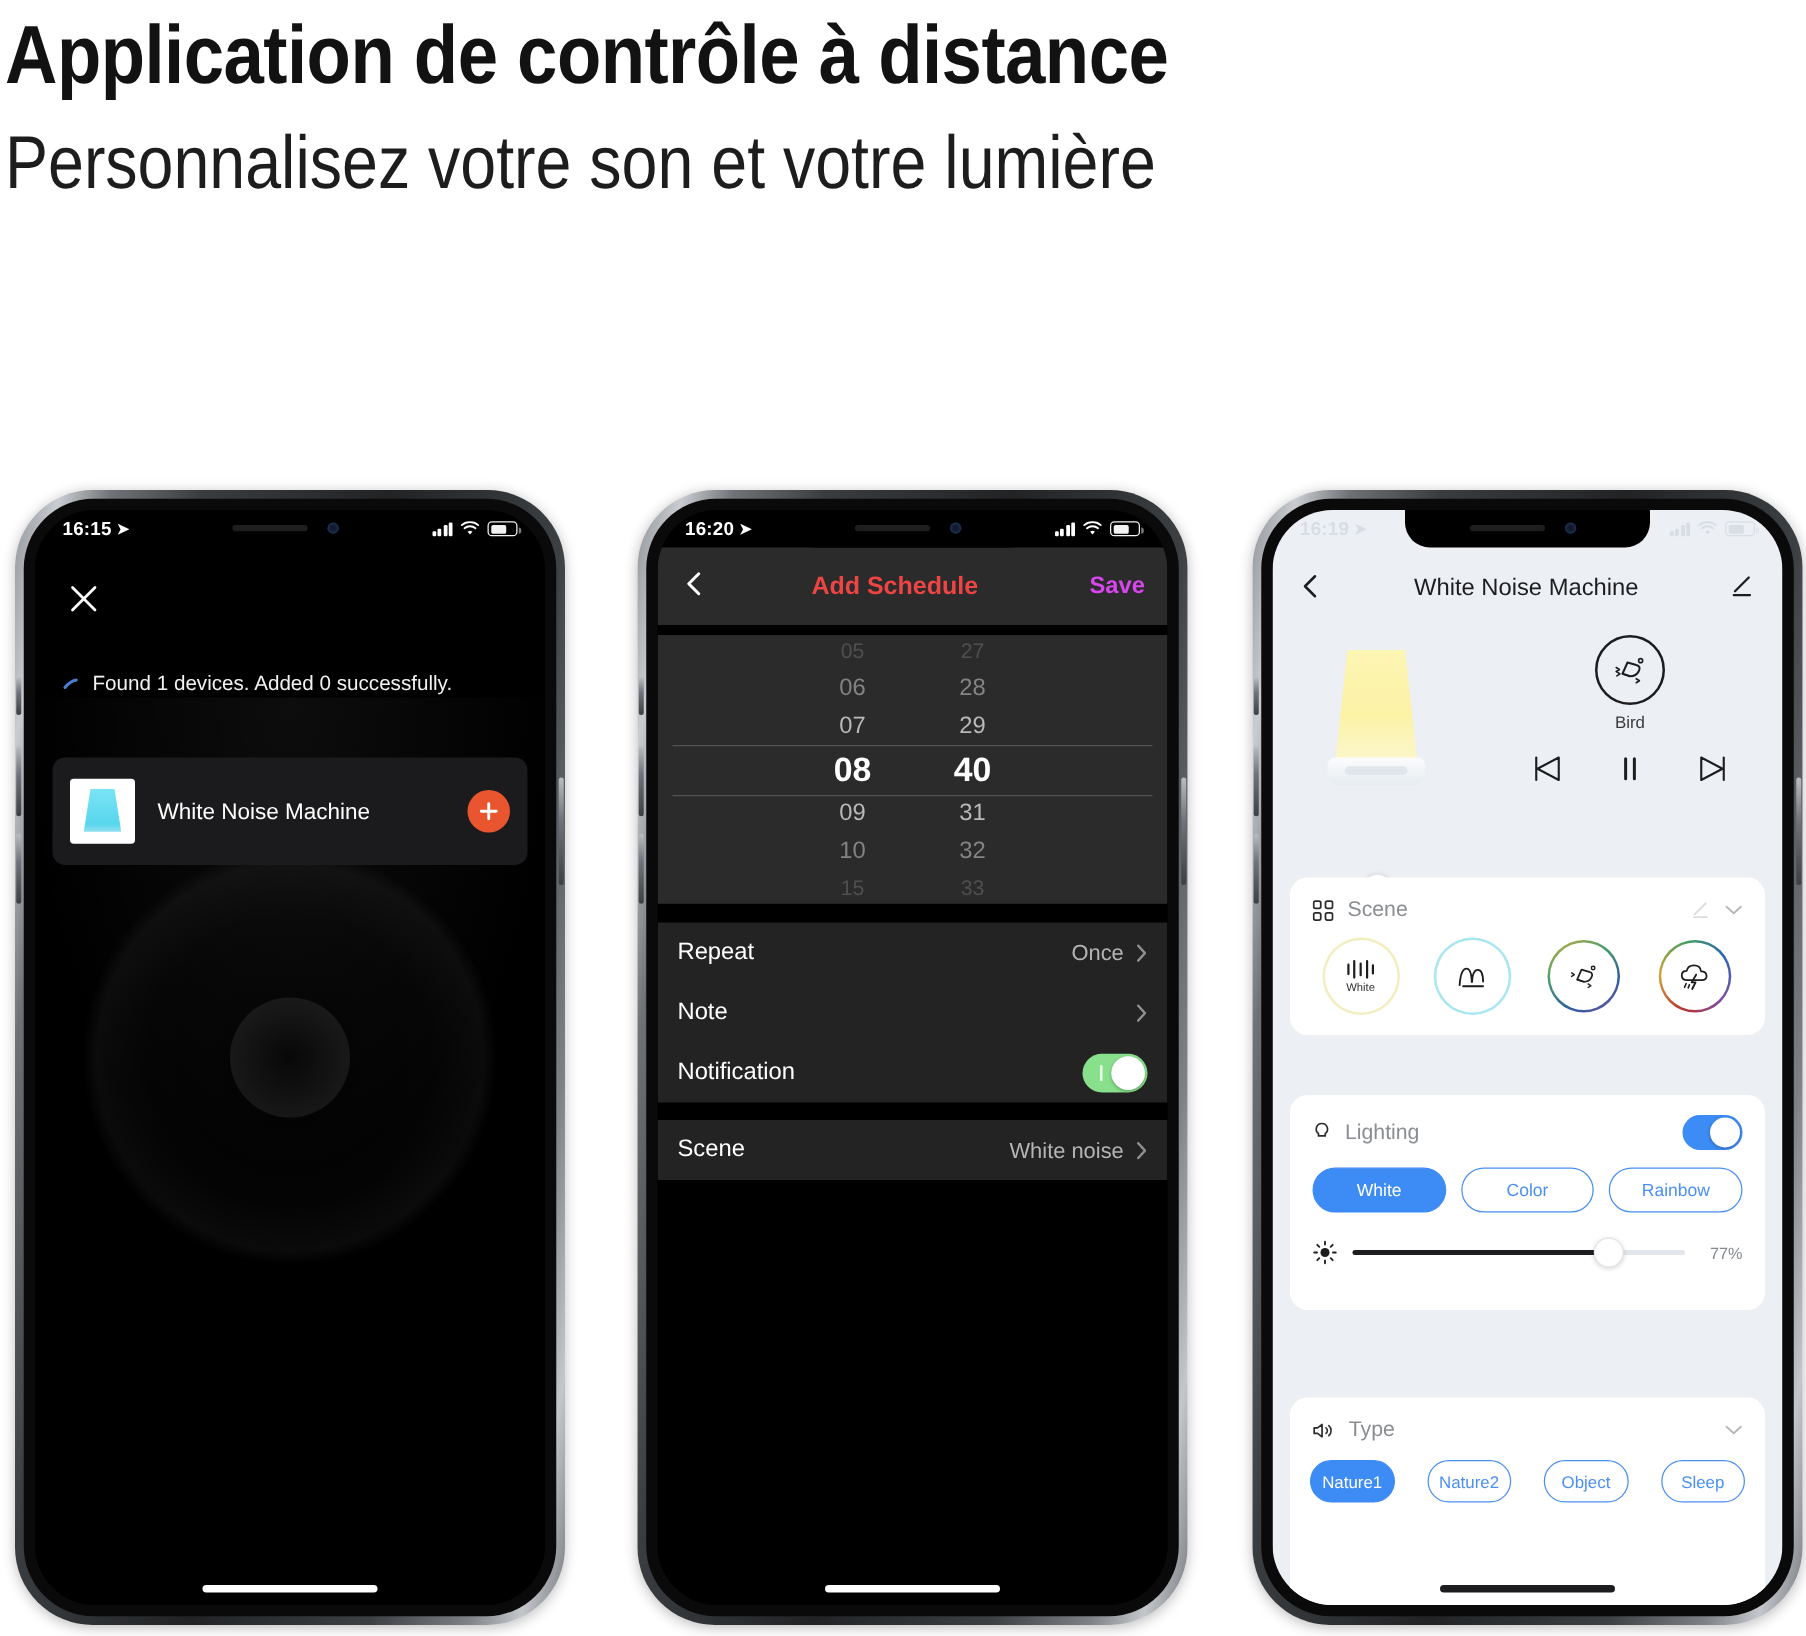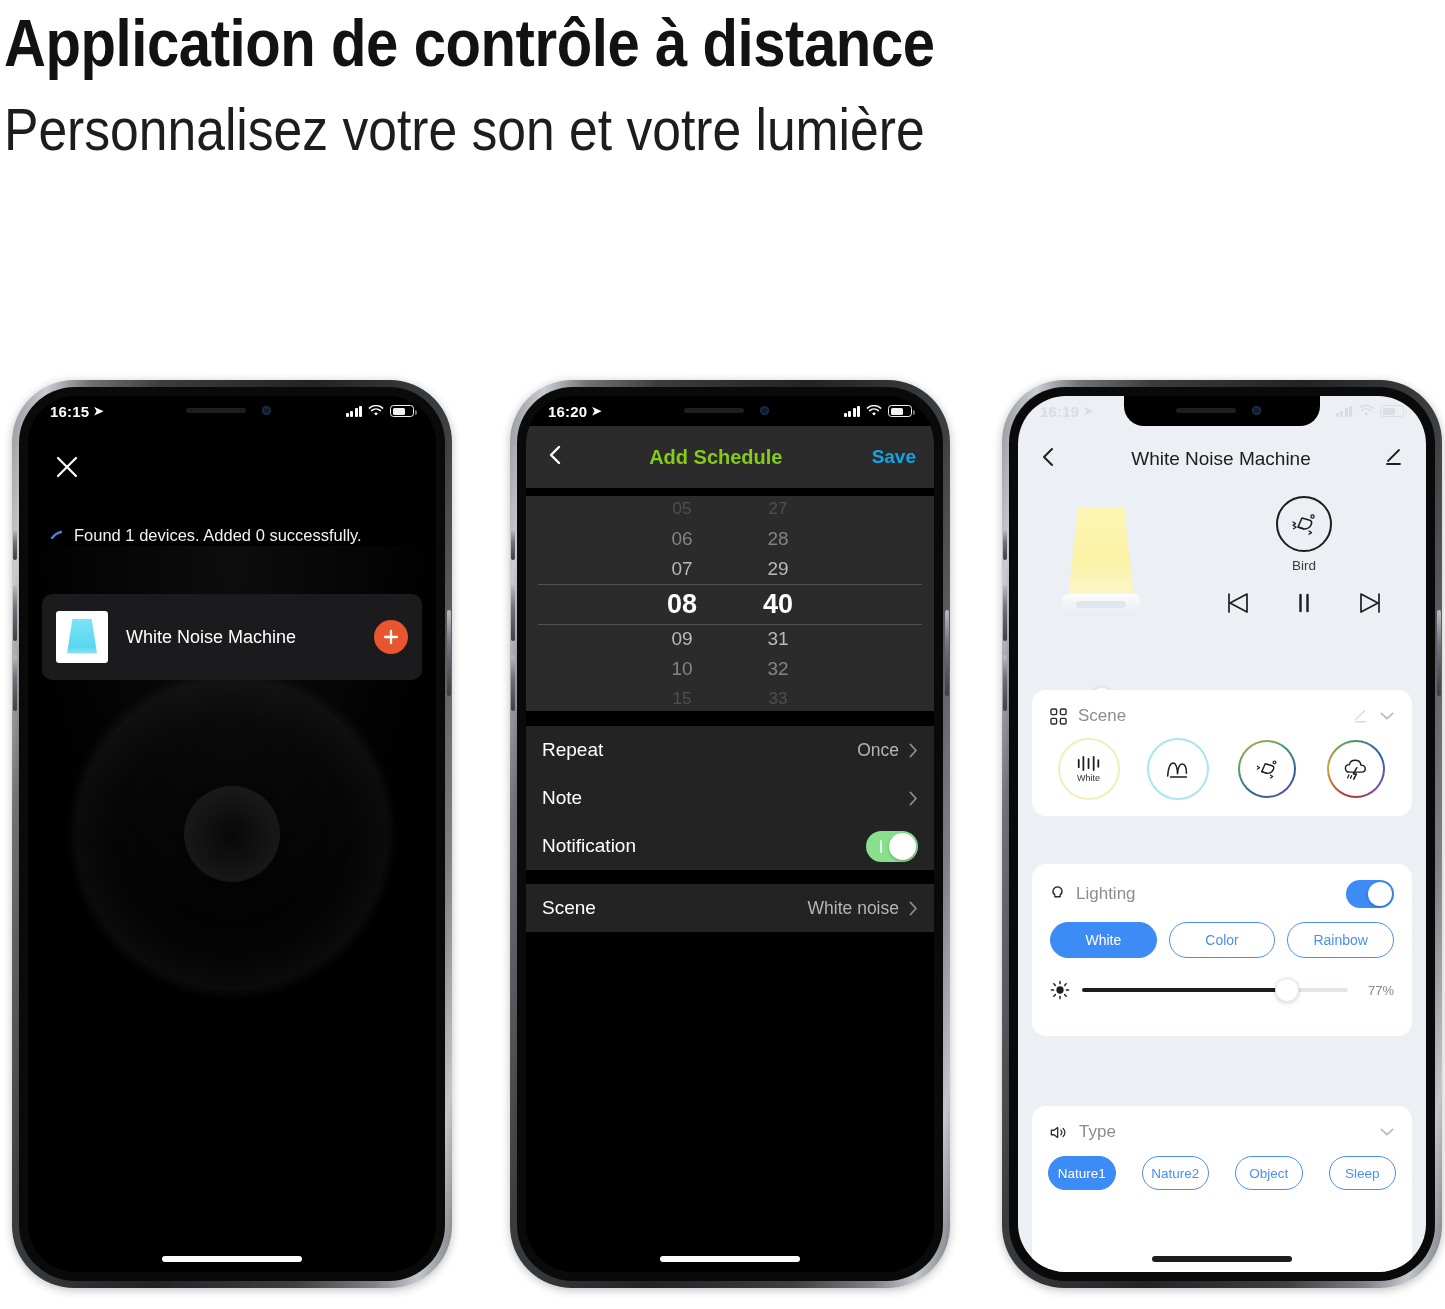--- a/index.html
+++ b/index.html
@@ -32,21 +32,21 @@
     color: #1d1d1d;
     transform: scaleX(0.86);
     transform-origin: left top;
     white-space: nowrap;
     padding-top: 12px;
   }
 
   
   .phones {
     position: absolute;
-    top: 380px; left: 0;
+    top: 392px; left: 0;
     width: 1281px; height: 917px;
   }
   .phone {
     position: absolute;
     width: 450px; height: 917px;
   }
   #phone-1 { left: 6px; }
   #phone-2 { left: 504px; }
   #phone-3 { left: 996px; }
 
@@ -231,24 +231,24 @@
   
   .p2 { position: absolute; inset: 0; background: #000; color: #fff; }
   .p2-nav {
     position: absolute; top: 30px; left: 0; right: 0; height: 62px;
     background: #2b2b2b;
     display: flex; align-items: center; padding: 0 18px;
   }
   .p2-back { width: 22px; cursor: pointer; }
   .p2-title {
     flex: 1; text-align: center;
-    font-size: 20px; font-weight: 700; color: #84cc16;
+    font-size: 20px; font-weight: 700; color: #ef4444;
     margin-left: -6px;
   }
-  .p2-save { font-size: 19px; font-weight: 700; color: #0ea5e9; cursor: pointer; }
+  .p2-save { font-size: 19px; font-weight: 700; color: #d946ef; cursor: pointer; }
   .p2-picker {
     position: absolute; top: 100px; left: 0; right: 0; height: 215px;
     background: #2b2b2b;
     display: flex; justify-content: center; align-items: center;
     overflow: hidden;
   }
   .p2-col {
     width: 96px; display: flex; flex-direction: column;
     align-items: center;
   }

